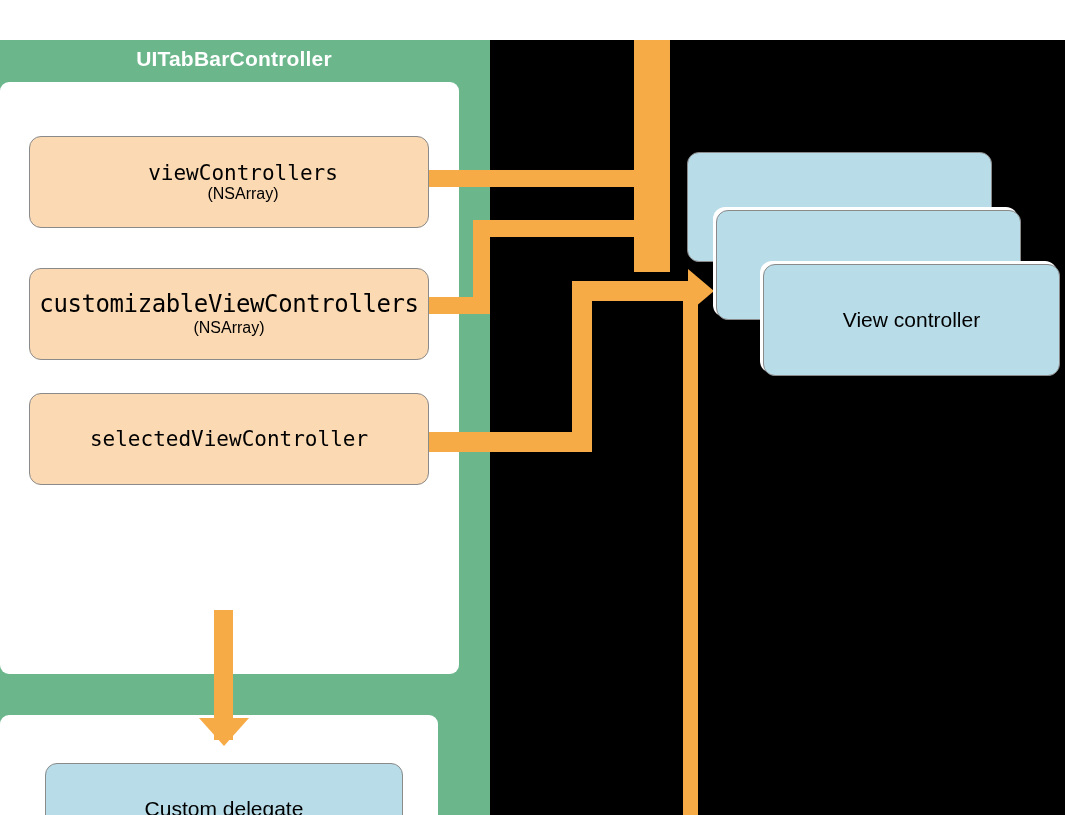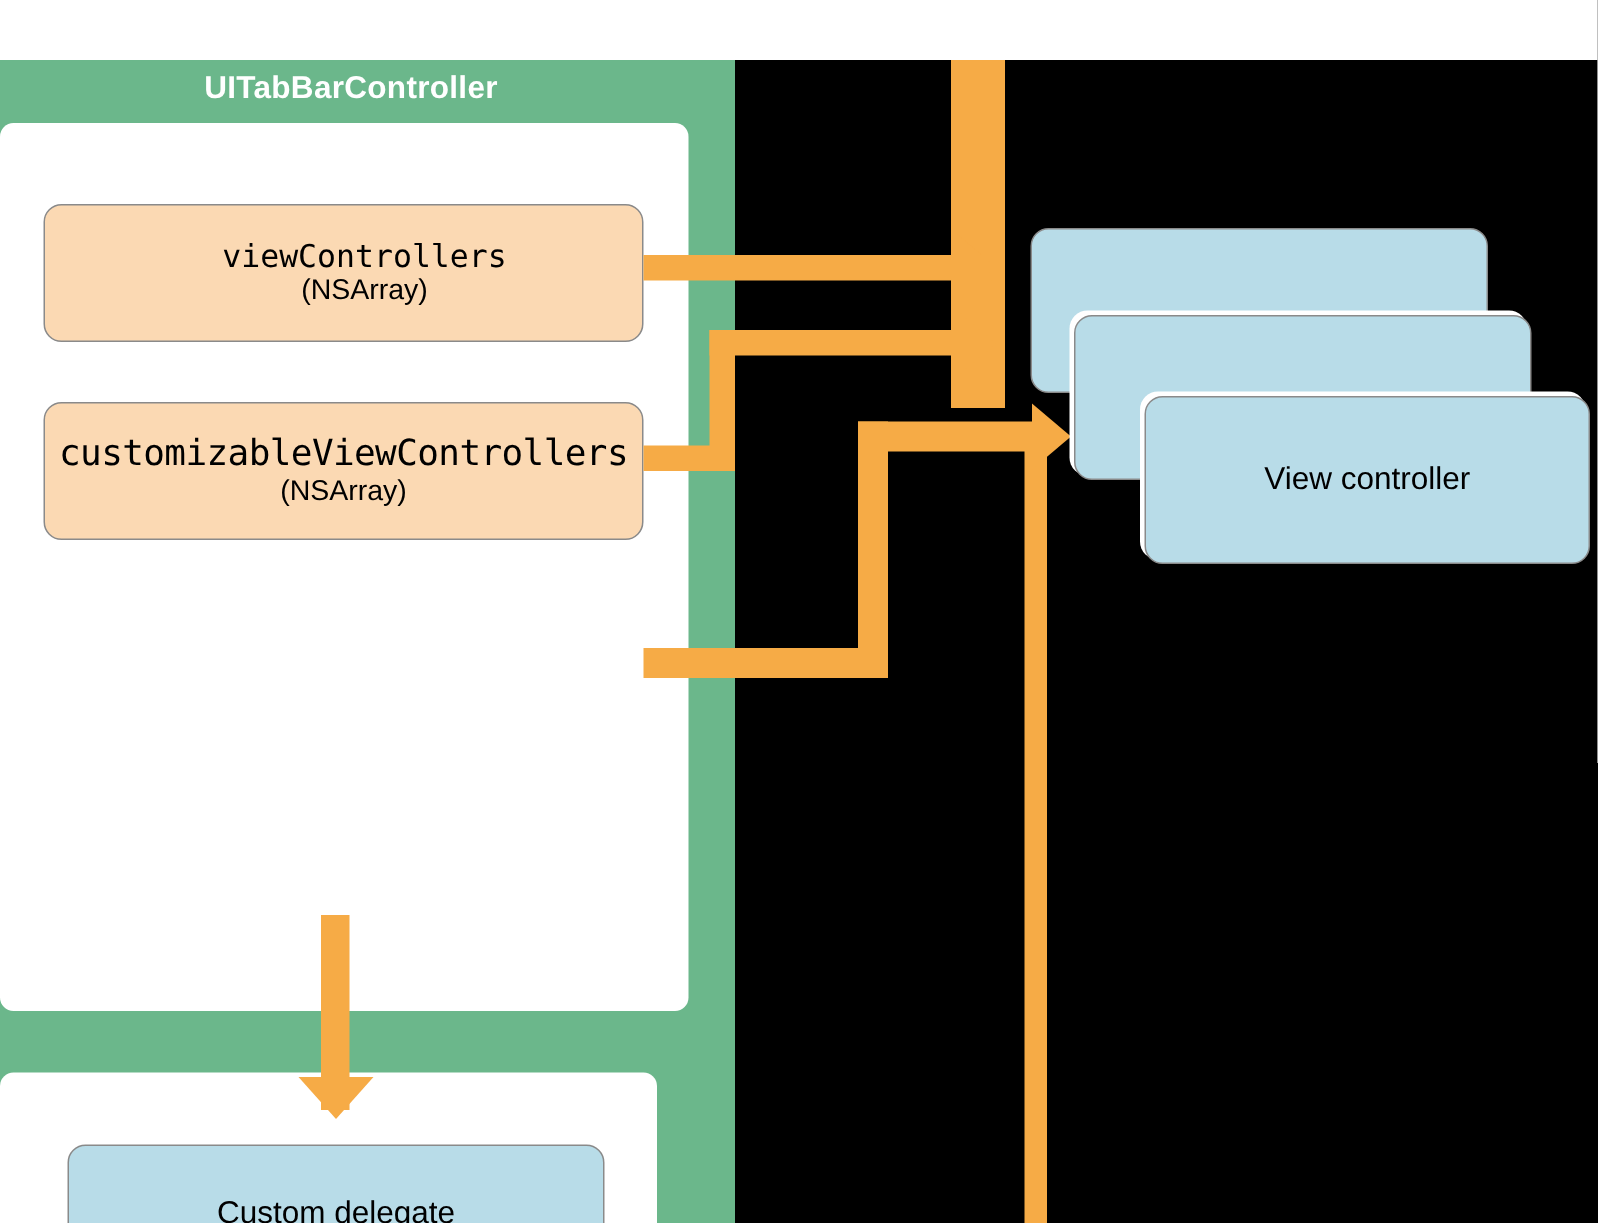--- a/index.html
+++ b/index.html
@@ -75,21 +75,21 @@
     align-items: center;
     justify-content: center;
     text-align: center;
     font-family: "DejaVu Sans Mono", "Liberation Mono", monospace;
     font-size: 21px;
     color: #000000;
     line-height: 1.15;
   }
   .prop-box .sub {
     font-family: "Liberation Sans", sans-serif;
-    font-size: 19px;
+    font-size: 16px;
   }
 
   #box-viewcontrollers      { left: 29px;  top: 96px;  width: 400px; height: 92px; padding-left: 28px; }
   #box-customizable         { left: 29px;  top: 228px; width: 400px; height: 92px; }
   #box-selected             { left: 29px;  top: 353px; width: 400px; height: 92px; }
   #box-delegate             { left: 29px;  top: 479px; width: 400px; height: 92px; }
 
   
   #box-customizable .ident { font-size: 24px; letter-spacing: -0.4px; }
 
@@ -161,20 +161,23 @@
   <div class="prop-box" id="box-viewcontrollers">
     <span class="ident">viewControllers</span>
     <span class="sub">(NSArray)</span>
   </div>
 
   <div class="prop-box" id="box-customizable">
     <span class="ident">customizableViewControllers</span>
     <span class="sub">(NSArray)</span>
   </div>
 
+  <div class="prop-box" id="box-selected">
+    <span class="ident">selectedViewController</span>
+  </div>
 
 
   <div class="arrow" style="left:429px; top:130px; width:232px; height:17px;"></div>
   <div class="arrowhead-right" style="left:638px; top:116px;"></div>
 
   <div class="arrow" style="left:429px; top:257px; width:61px; height:17px;"></div>
   <div class="arrow" style="left:473px; top:180px; width:17px; height:94px;"></div>
   <div class="arrow" style="left:473px; top:180px; width:188px; height:17px;"></div>
   <div class="arrowhead-right" style="left:638px; top:167px;"></div>
 

